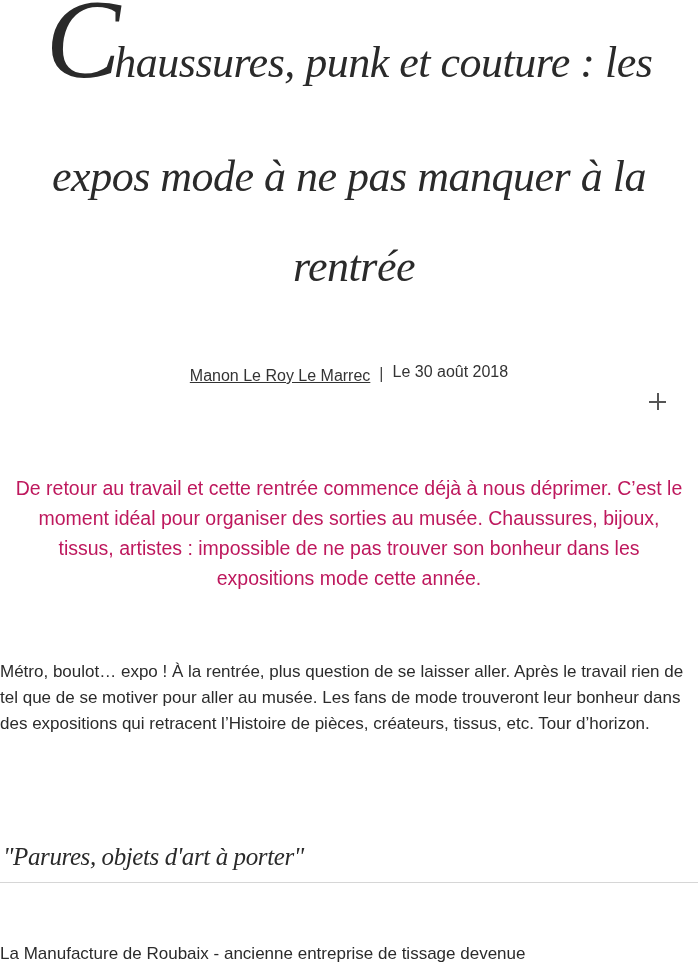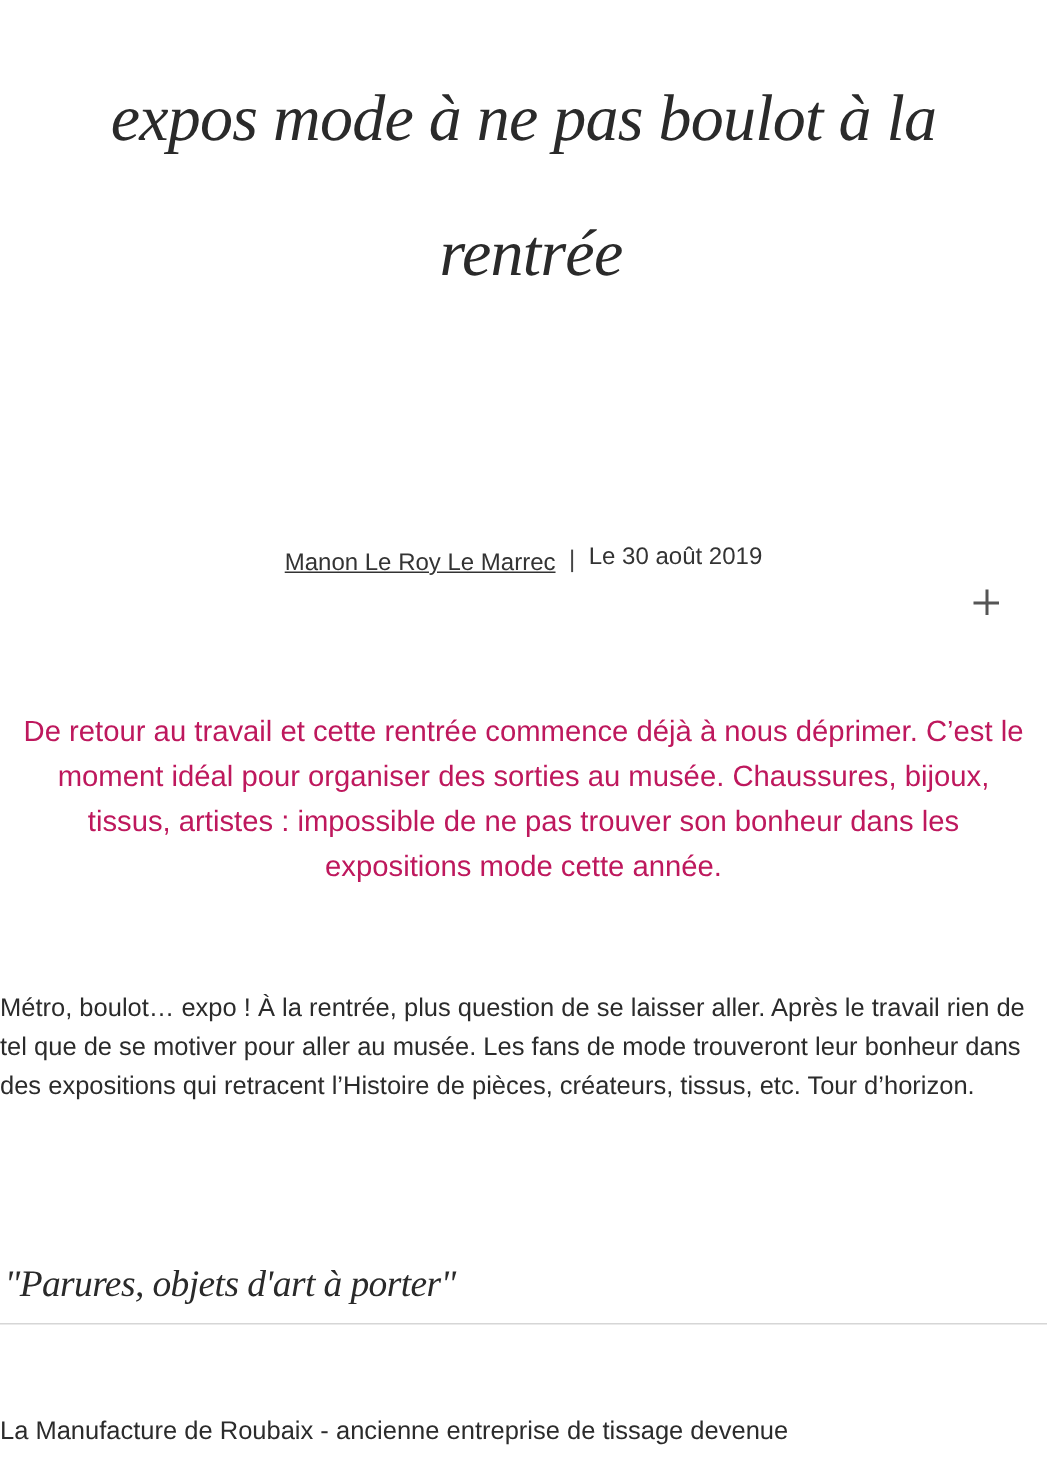--- a/index.html
+++ b/index.html
@@ -110,26 +110,27 @@
     line-height: 26px;
     color: #2b2b2b;
     margin: 0;
     white-space: nowrap;
   }
 </style>
 </head>
 <body>
 
 <h1 class="title">
-  <span class="line2">expos mode à ne pas boulot à la</span>
+  <span class="line1"><span class="dropcap">C</span><span>haussures, punk et couture : les</span></span>
+  <span class="line2">expos mode à ne pas manquer à la</span>
   <span class="line3">rentrée</span>
 </h1>
 
 <div class="byline">
-  <span class="author">Manon Le Roy Le Marrec</span><span class="sep">|</span><span class="date">Le 30 août 2019</span>
+  <span class="author">Manon Le Roy Le Marrec</span><span class="sep">|</span><span class="date">Le 30 août 2018</span>
 </div>
 
 <div class="plus"></div>
 
 <p class="lead">De retour au travail et cette rentrée commence déjà à nous déprimer. C’est le moment idéal pour organiser des sorties au musée. Chaussures, bijoux, tissus, artistes : impossible de ne pas trouver son bonheur dans les expositions mode cette année.</p>
 
 <p class="body1">Métro, boulot… expo ! À la rentrée, plus question de se laisser aller. Après le travail rien de tel que de se motiver pour aller au musée. Les fans de mode trouveront leur bonheur dans des expositions qui retracent l’Histoire de pièces, créateurs, tissus, etc. Tour d’horizon.</p>
 
 <h2 class="subhead">"Parures, objets d'art à porter"</h2>
 <div class="divider"></div>

